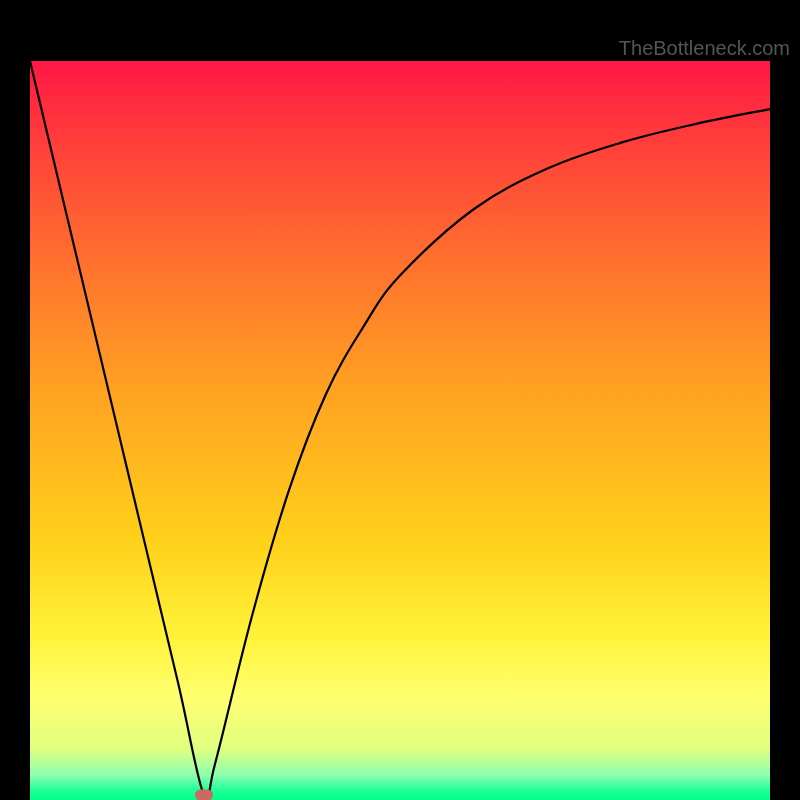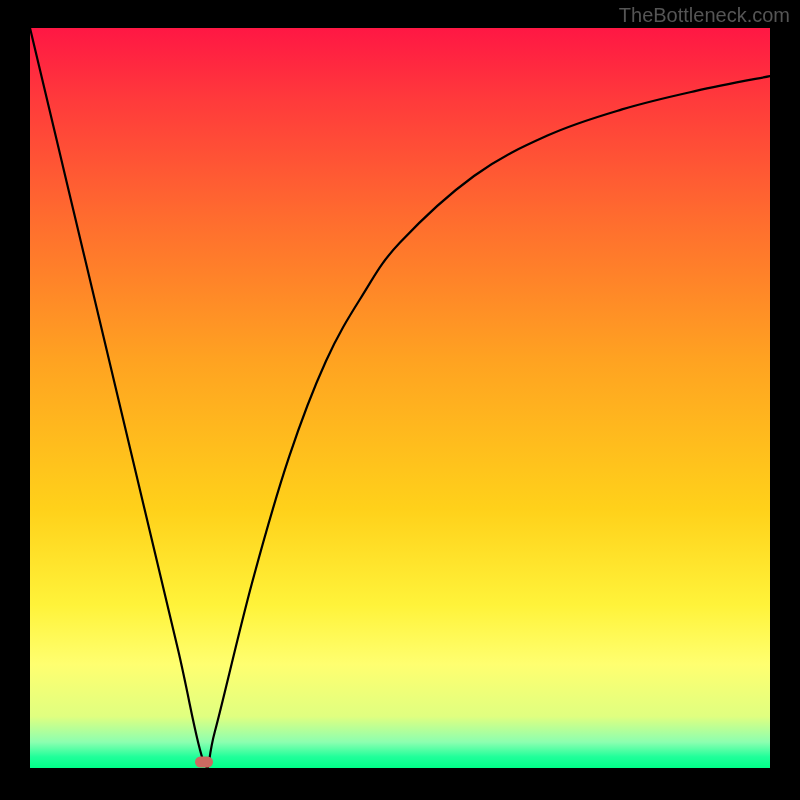--- a/index.html
+++ b/index.html
@@ -2,20 +2,21 @@
 <html><head>
 <meta charset="utf-8">
 <style>
   * { margin: 0; padding: 0; box-sizing: border-box; }
   html, body { width: 800px; height: 800px; overflow: hidden; background: #000; }
   .container {
     width: 800px;
     height: 604px;
     background: #000;
     position: relative;
+    margin-top: 33px;
   }
   .attribution {
     position: absolute;
     top: 4px;
     right: 10px;
     color: #555;
     font-family: Arial, Helvetica, sans-serif;
     font-size: 20px;
     font-weight: 500;
     z-index: 10;

